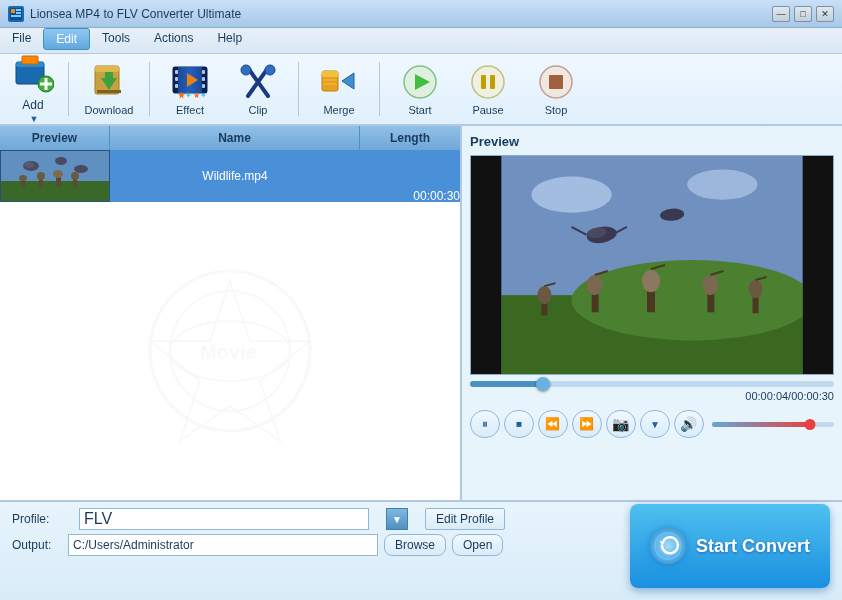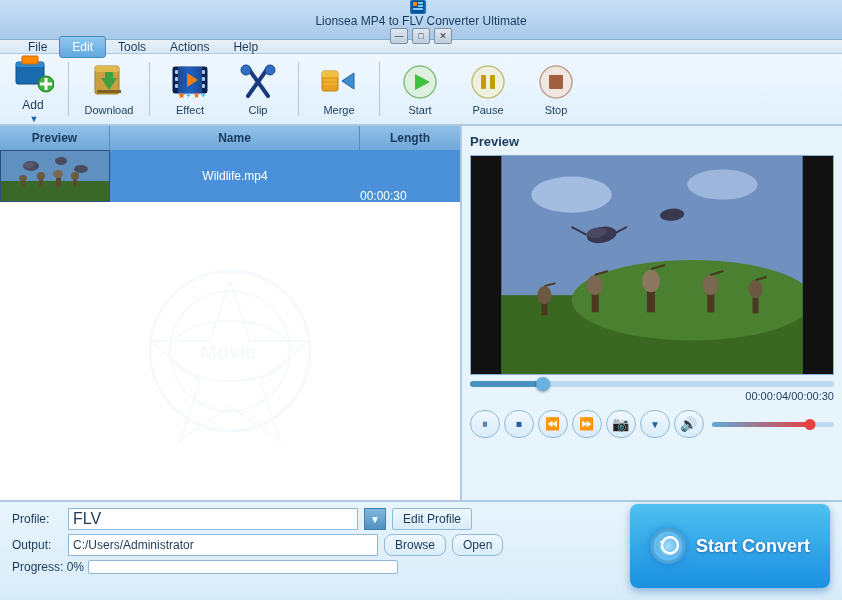--- a/index.html
+++ b/index.html
@@ -8,26 +8,25 @@
       font-size: 12px;
       background: #d4e8f7;
       width: 842px;
       height: 600px;
       overflow: hidden;
     }
 
     
     .title-bar {
       background: linear-gradient(to bottom, #c8e0f7, #a8c8e8);
-      height: 40px;
+      height: 28px;
       display: flex;
       align-items: center;
       padding: 0 8px;
       border-bottom: 1px solid #8ab0d0;
-      flex-direction: column;
     }
     .title-icon {
       width: 16px; height: 16px;
       background: #1a6ab0;
       border-radius: 2px;
       margin-right: 6px;
       display: flex; align-items: center; justify-content: center;
       color: white; font-size: 10px; font-weight: bold;
     }
     .title-text {
@@ -43,24 +42,24 @@
       background: linear-gradient(to bottom, #e0e8f0, #c0d0e0);
       border: 1px solid #8090a0;
       border-radius: 2px;
       display: flex; align-items: center; justify-content: center;
       font-size: 9px; cursor: pointer; color: #333;
     }
 
     
     .menu-bar {
       background: linear-gradient(to bottom, #e8f0f8, #d8e8f4);
-      height: 14px;
-      display: flex;
-      align-items: center;
-      padding: 0 16px;
+      height: 26px;
+      display: flex;
+      align-items: flex-start;
+      padding: 0 0;
       border-bottom: 1px solid #b0c8e0;
     }
     .menu-item {
       padding: 3px 12px;
       font-size: 12px;
       color: #1a3a5c;
       cursor: pointer;
       border-radius: 3px;
     }
     .menu-item.active {
@@ -169,21 +168,21 @@
       overflow: hidden;
     }
     .file-name {
       flex: 1;
       text-align: center;
       color: white;
       font-size: 12px;
     }
     .file-length {
       width: 100px;
-      text-align: left;
+      text-align: right;
       color: white;
       font-size: 12px;
       margin-top: 40px;
     }
 
     
     .watermark {
       flex: 1;
       display: flex;
       align-items: center;
@@ -298,21 +297,21 @@
       background: linear-gradient(to bottom, #e8f4fc, #d8ecf8);
       border-top: 2px solid #b0c8e0;
       padding: 6px 12px;
       display: flex;
       flex-direction: column;
       gap: 4px;
     }
     .profile-row {
       display: flex;
       align-items: center;
-      gap: 6px;
+      gap: 17px;
     }
     .profile-label {
       color: #1a3a5c;
       font-size: 12px;
       width: 50px;
     }
     .profile-select {
       flex: 1;
       height: 22px;
       background: white;
@@ -716,24 +715,20 @@
     <button class="edit-profile-btn">Edit Profile</button>
   </div>
 
   <div class="output-row">
     <span class="output-label">Output:</span>
     <input class="output-path" value="C:/Users/Administrator" style="">
     <button class="browse-btn">Browse</button>
     <button class="open-btn">Open</button>
   </div>
 
-  <div class="progress-row">
-    <span class="progress-label">Progress: 0%</span>
-    <div class="progress-bar"></div>
-  </div>
 
   <div class="start-convert-area">
     <button class="start-convert-btn">
       <div class="convert-icon">
         <svg width="28" height="28" viewBox="0 0 28 28">
           <circle cx="14" cy="14" r="13" fill="none" stroke="#60c0ff" stroke-width="2"></circle>
           <path d="M10,8 A8,8 0 1 1 8,14" fill="none" stroke="white" stroke-width="2.5" stroke-linecap="round"></path>
           <polygon points="6,9 11,9 8,14" fill="white"></polygon>
         </svg>
       </div>

